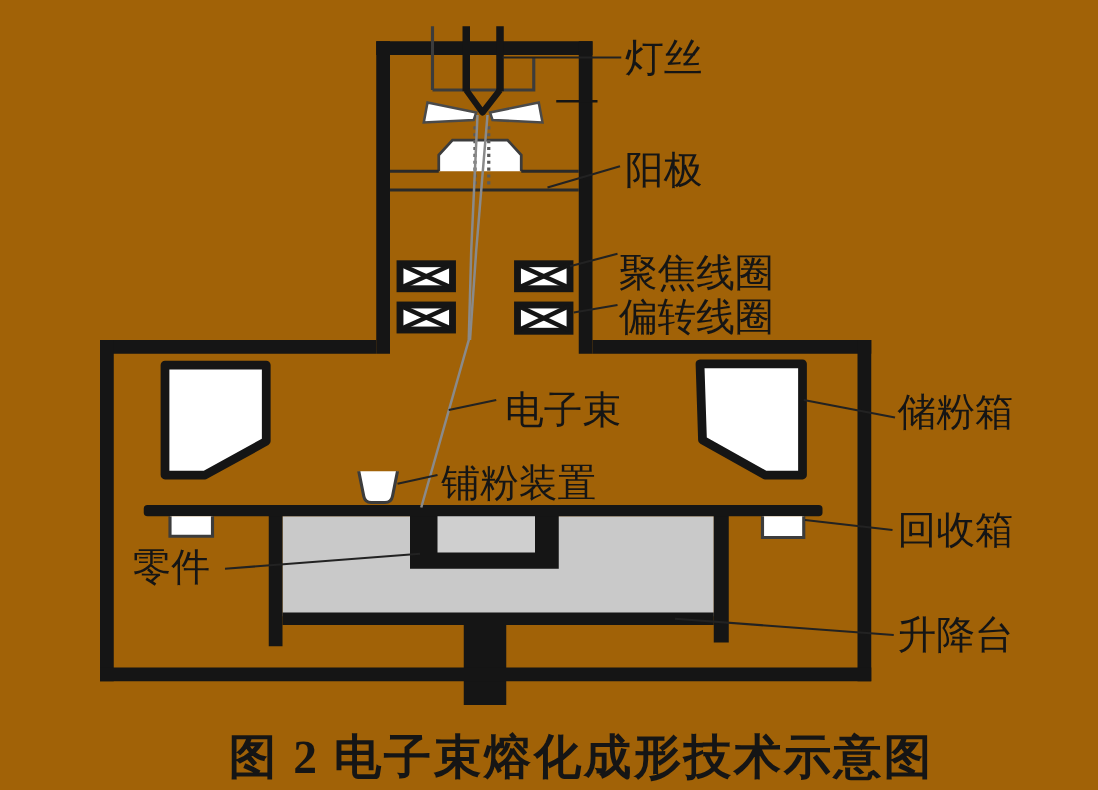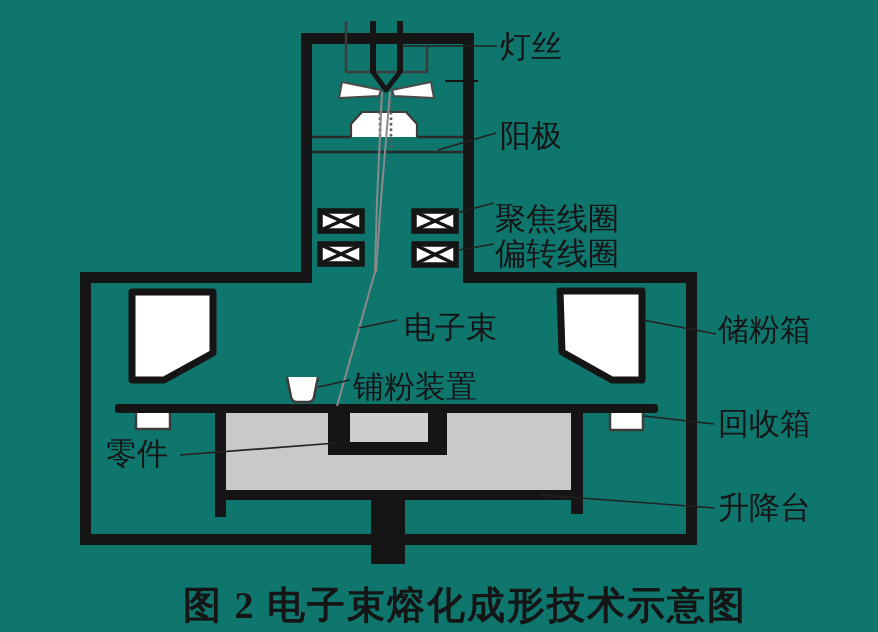--- a/index.html
+++ b/index.html
@@ -1,19 +1,19 @@
 <!DOCTYPE html>
 <html><head>
 <meta charset="utf-8">
 <style>
   html,body{margin:0;padding:0;background:#ffffff;}
   .stage{
     position:relative;
     width:878px;height:632px;
-    background:#0f766e;
+    background:#a16207;
     font-family:"Liberation Serif","DejaVu Serif",serif;
     overflow:hidden;
   }
   svg{display:block;}
   text{
     font-family:"Liberation Serif","DejaVu Serif",serif;
     fill:#151515;
   }
   .lbl{font-size:31px;}
   .cap{font-size:38px;font-weight:bold;letter-spacing:2px;}

